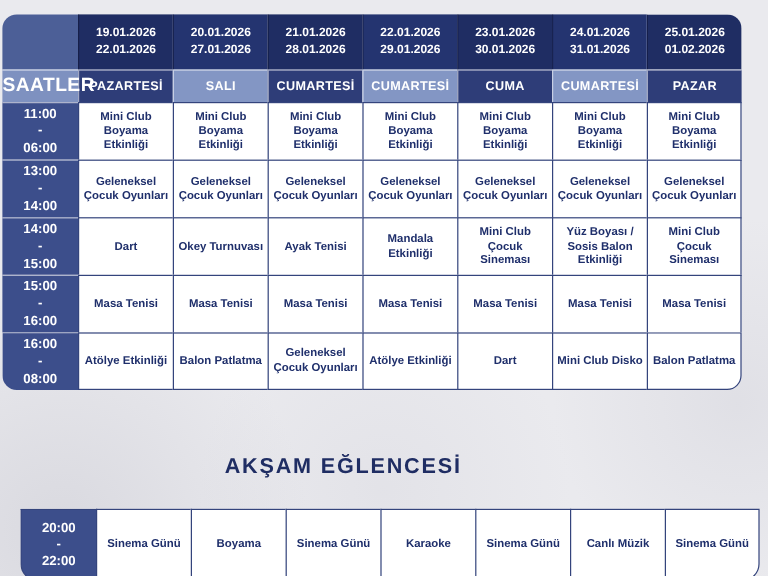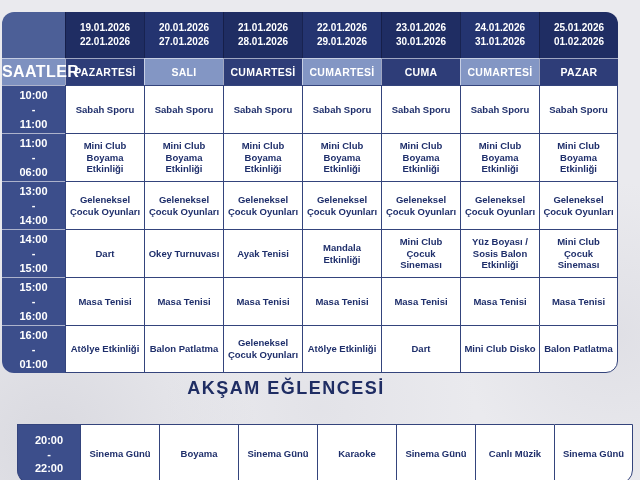--- a/index.html
+++ b/index.html
@@ -155,34 +155,20 @@
             <td class="day">PAZARTESİ</td>
             <td class="day light">SALI</td>
             <td class="day">CUMARTESİ</td>
             <td class="day light">CUMARTESİ</td>
             <td class="day">CUMA</td>
             <td class="day light">CUMARTESİ</td>
             <td class="day">PAZAR</td>
           </tr>
           <tr class="body-row">
             <td class="time">
-              <div>10:00</div>
-              <div>-</div>
-              <div>11:00</div>
-            </td>
-            <td class="activity">Sabah Sporu</td>
-            <td class="activity">Sabah Sporu</td>
-            <td class="activity">Sabah Sporu</td>
-            <td class="activity">Sabah Sporu</td>
-            <td class="activity">Sabah Sporu</td>
-            <td class="activity">Sabah Sporu</td>
-            <td class="activity">Sabah Sporu</td>
-          </tr>
-          <tr class="body-row">
-            <td class="time">
               <div>11:00</div>
               <div>-</div>
               <div>06:00</div>
             </td>
             <td class="activity">Mini Club Boyama Etkinliği</td>
             <td class="activity">Mini Club Boyama Etkinliği</td>
             <td class="activity">Mini Club Boyama Etkinliği</td>
             <td class="activity">Mini Club Boyama Etkinliği</td>
             <td class="activity">Mini Club Boyama Etkinliği</td>
             <td class="activity">Mini Club Boyama Etkinliği</td>
@@ -227,21 +213,21 @@
             <td class="activity">Masa Tenisi</td>
             <td class="activity">Masa Tenisi</td>
             <td class="activity">Masa Tenisi</td>
             <td class="activity">Masa Tenisi</td>
             <td class="activity">Masa Tenisi</td>
           </tr>
           <tr class="body-row">
             <td class="time">
               <div>16:00</div>
               <div>-</div>
-              <div>01:00</div>
+              <div>08:00</div>
             </td>
             <td class="activity">Atölye Etkinliği</td>
             <td class="activity">Balon Patlatma</td>
             <td class="activity">Geleneksel Çocuk Oyunları</td>
             <td class="activity">Atölye Etkinliği</td>
             <td class="activity">Dart</td>
             <td class="activity">Mini Club Disko</td>
             <td class="activity">Balon Patlatma</td>
           </tr>
         </tbody>

